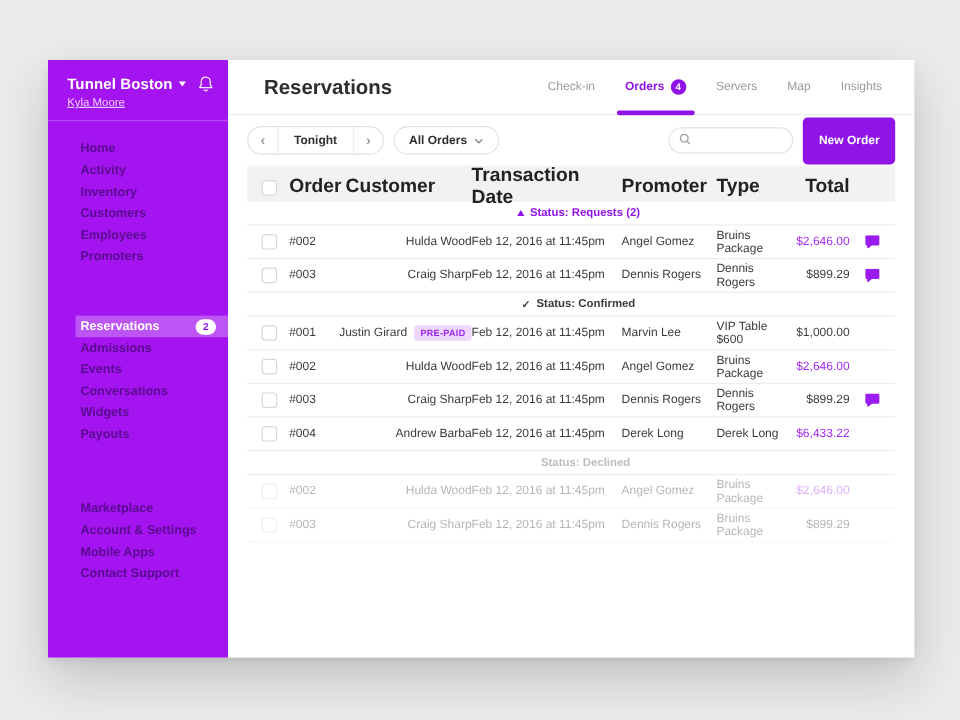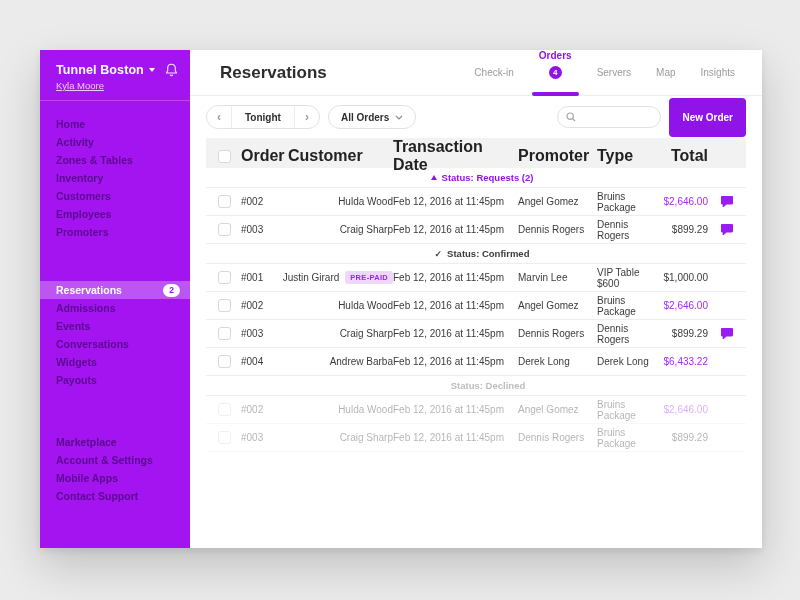--- a/index.html
+++ b/index.html
@@ -23,35 +23,35 @@
   .sidebar{ width:150px; flex-shrink:0; background:var(--sidebar); color:#fff; }
   .sb-head{ padding:13px 12px 9px 16px; border-bottom:1px solid rgba(255,255,255,.22); }
   .venue-row{ display:flex; align-items:center; }
   .venue{ font-size:12.5px; font-weight:bold; letter-spacing:.1px; }
   .caret-down{ width:0;height:0; border-left:3.5px solid transparent; border-right:3.5px solid transparent;
     border-top:4px solid #fff; margin-left:5px; }
   .bell{ margin-left:auto; display:flex; }
   .user{ font-size:9.5px; color:rgba(255,255,255,.78); margin-top:3px;text-decoration:underline; }
   .nav{ padding:0; }
   .nav1{ margin-top:14px; } .nav2{ margin-top:40px; } .nav3{ margin-top:44px; }
-  .nav-item{ height:18px; display:flex; align-items:center; padding-left:16px;
-    font-size:10.5px; font-weight:bold; color:rgba(25,0,55,.52); cursor:pointer; }
+  .nav-item{ height:18px; display:flex; align-items:center; padding-left:4px;
+    font-size:10.5px; font-weight:bold; color:rgba(25,0,55,.52); cursor:pointer;margin-left:23px; }
   .nav-item.active{ background:rgba(255,255,255,.28); color:#fff; }
   .badge-count{ margin-left:auto; margin-right:10px; background:#fff; color:var(--accent);
     font-size:8.5px; font-weight:bold; min-width:17px; height:13px; line-height:13px;
     text-align:center; border-radius:8px; padding:0 4px; }
   
   .main{ flex:1; display:flex; flex-direction:column; min-width:0; }
   .main-head{ height:46px; flex-shrink:0; display:flex; align-items:center;
     padding:0 27px 0 30px; border-bottom:1px solid var(--border); }
   .page-title{ font-size:17px; color:#2d2d2d; }
   .tabs{ margin-left:auto; display:flex; gap:25px; height:100%; align-items:stretch; }
   .tab{ position:relative; display:flex; align-items:center; gap:5px;
     font-size:10px; color:var(--tab-gray); cursor:pointer; }
-  .tab.active{ color:var(--accent); font-weight:bold;flex-direction:column; }
+  .tab.active{ color:var(--accent); font-weight:bold; }
   .tab.active::after{ content:""; position:absolute; left:-7px; right:-7px; bottom:-1px;
     height:4px; background:var(--accent); border-radius:2px; }
   .tab-badge{ background:var(--accent); color:#fff; width:13px; height:13px; line-height:13px;
     border-radius:50%; text-align:center; font-size:8px; font-weight:bold; }
   
   .toolbar{ height:42px; flex-shrink:0; display:flex; align-items:center; padding:0 16px; gap:8px; }
   .pill{ height:24px; border:1px solid #e2e2e2; border-radius:13px; background:#fff;
     display:flex; align-items:center; font-size:10px; color:#2e2e2e; font-weight:bold; }
   .chev-btn{ width:24px; height:100%; display:flex; align-items:center; justify-content:center;
     color:#9a9a9a; font-size:12px; cursor:pointer; }
@@ -110,23 +110,20 @@
       <div class="user">Kyla Moore</div>
     </div>
     <nav class="nav nav1" id="nav1">
         <div class="nav-item">
           <span>Home</span>
         </div>
         <div class="nav-item">
           <span>Activity</span>
         </div>
         <div class="nav-item">
-          <span>Zones &amp; Tables</span>
-        </div>
-        <div class="nav-item">
           <span>Inventory</span>
         </div>
         <div class="nav-item">
           <span>Customers</span>
         </div>
         <div class="nav-item">
           <span>Employees</span>
         </div>
         <div class="nav-item">
           <span>Promoters</span>

